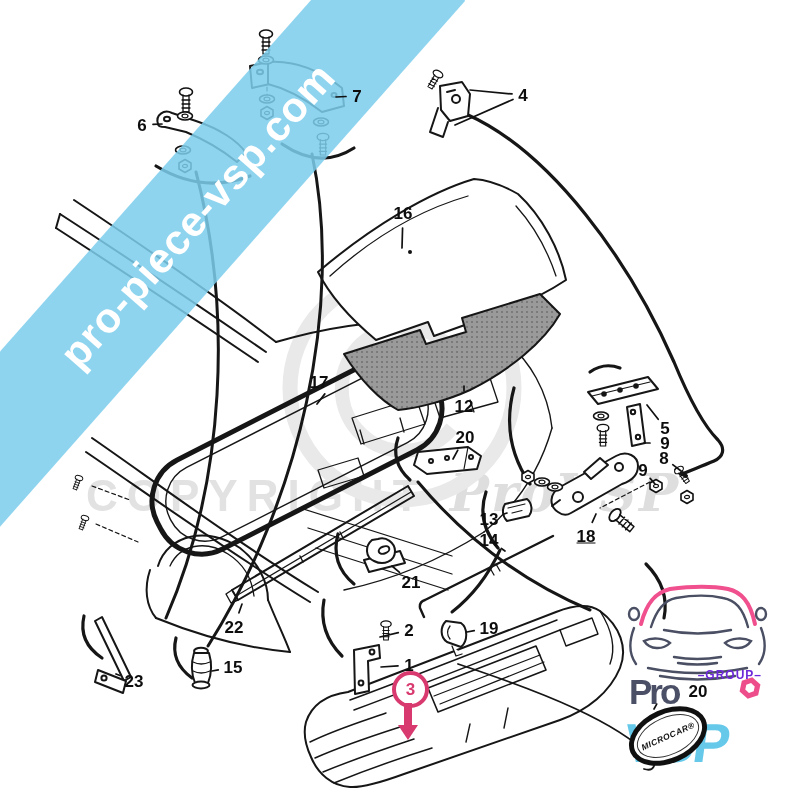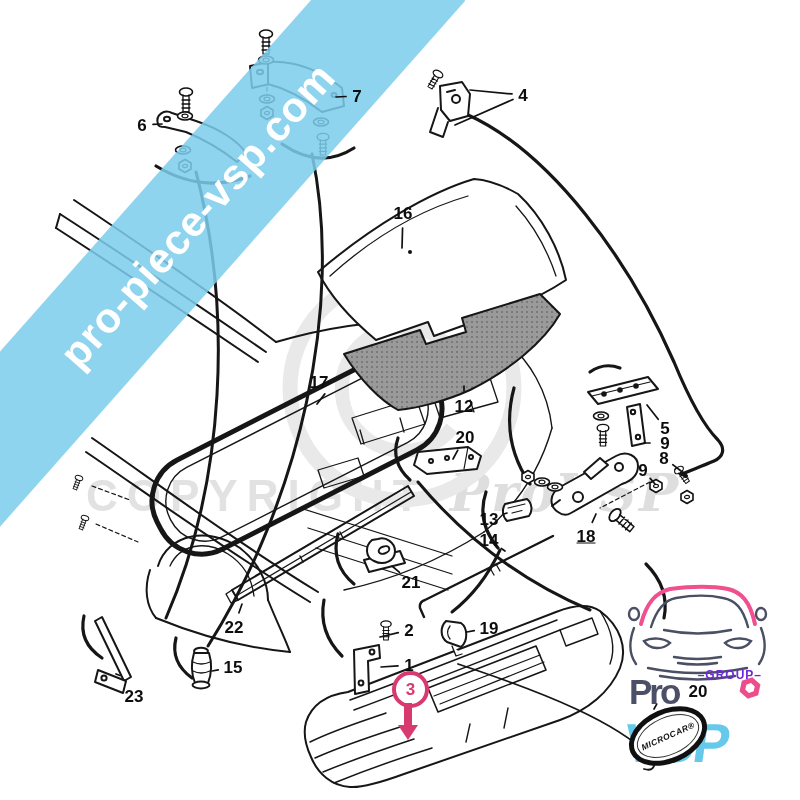--- a/index.html
+++ b/index.html
@@ -335,21 +335,21 @@
       <div class="plabel" style="left: 489px; top: 519px;">13</div>
       <div class="plabel" style="left: 489px; top: 540px;">14</div>
       <div class="plabel" style="left: 665px; top: 443px;">9</div>
       <div class="plabel" style="left: 403px; top: 213px;">16</div>
       <div class="plabel" style="left: 319px; top: 382px; text-align: center;">17</div>
       <div class="plabel" style="left: 586px; top: 536px; text-decoration: underline;">18</div>
       <div class="plabel" style="left: 489px; top: 628px;">19</div>
       <div class="plabel" style="left: 684px; top: 691px; padding-left: 28px;">20</div>
       <div class="plabel" style="left: 411px; top: 582px;">21</div>
       <div class="plabel" style="left: 234px; top: 627px;">22</div>
-      <div class="plabel" style="left: 134px; top: 681px; margin-top: 15px;">23</div>
+      <div class="plabel" style="left: 134px; top: 681px;">23</div>
       <div class="plabel" style="left: 465px; top: 437px;">20</div>
     </div>
 
   <div id="hl-circle">
     <span>3</span>
   </div>
   <div id="hl-stem"></div>
   <div id="hl-head"></div>
 
   <div id="logo-group">–GROUP–</div>

